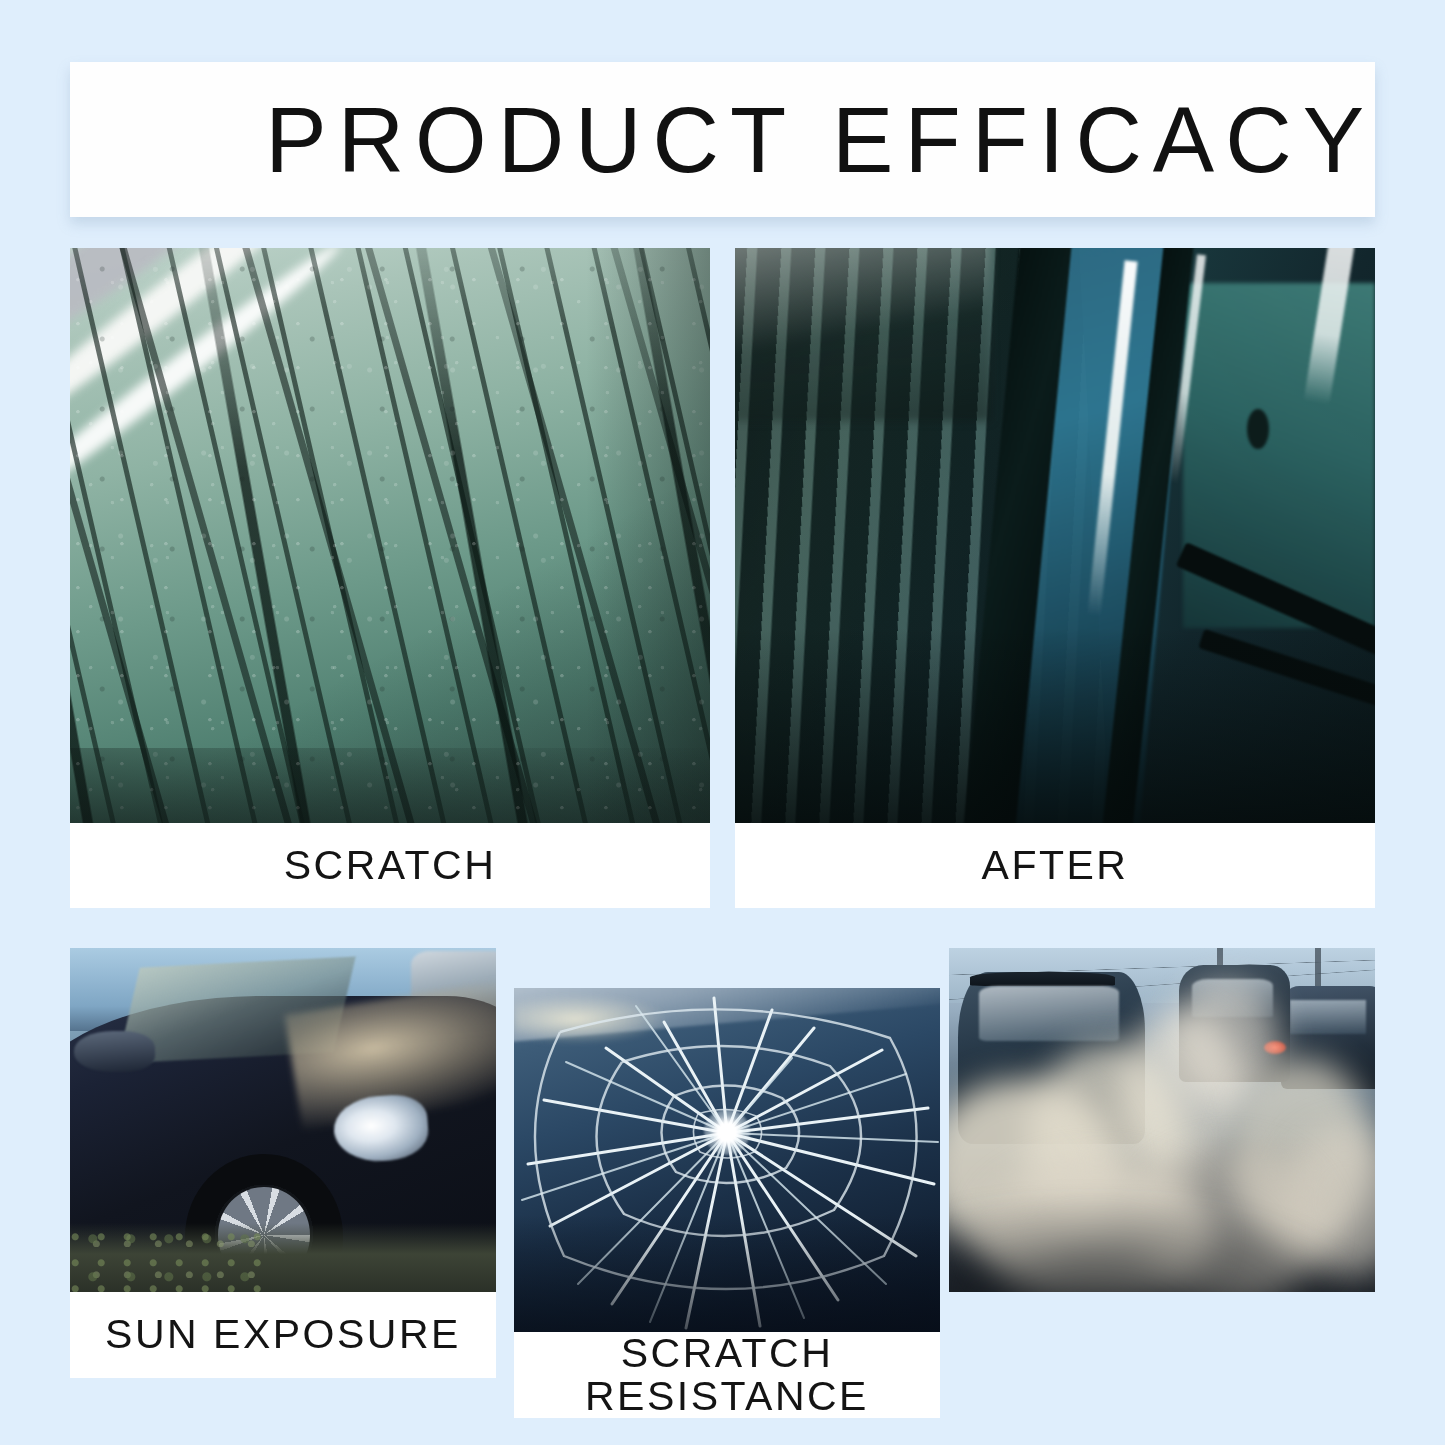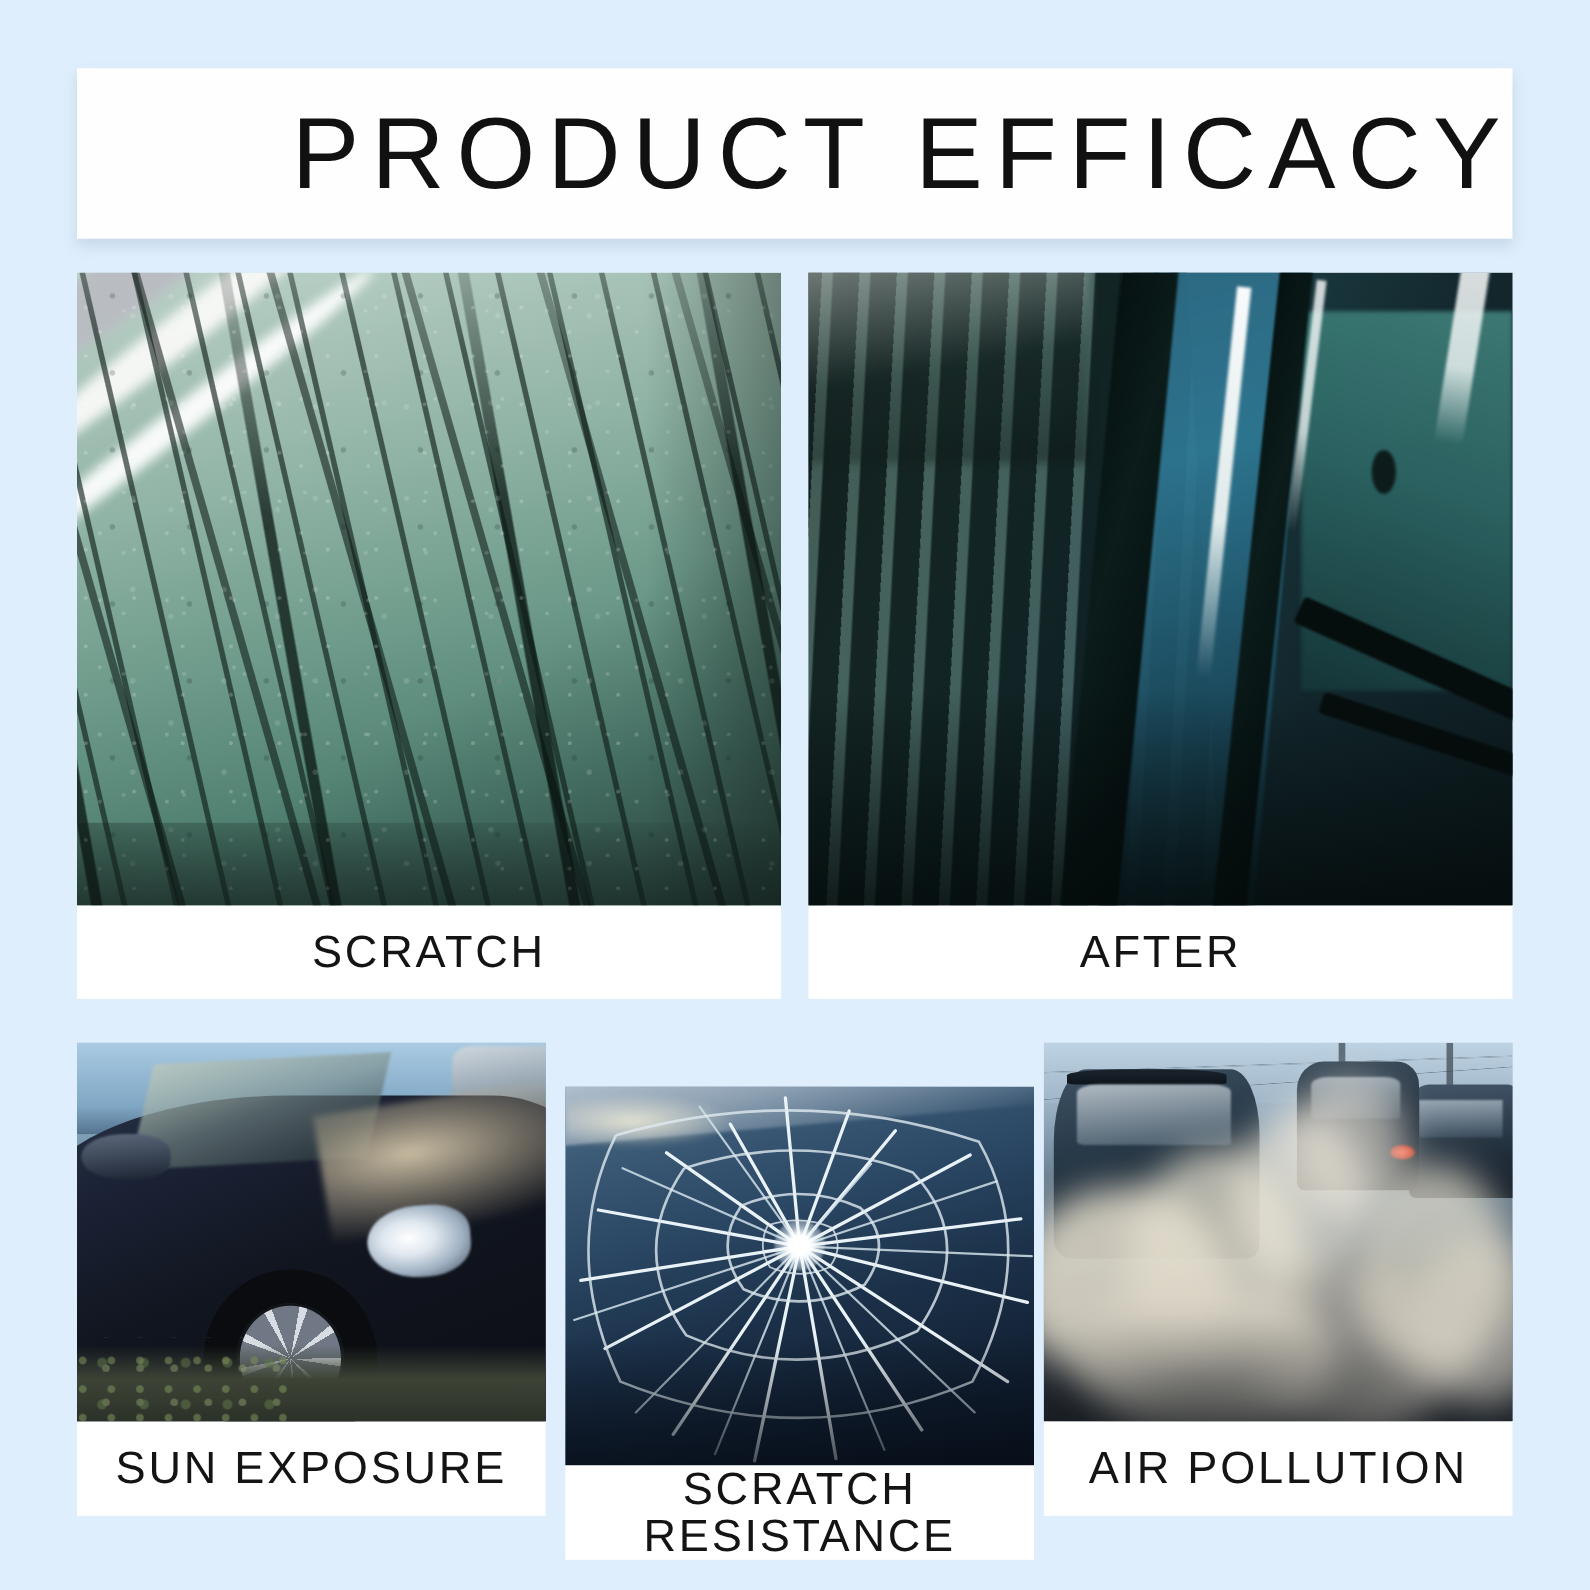--- a/index.html
+++ b/index.html
@@ -540,16 +540,13 @@
     <div class="smoke k4"></div>
     <div class="smoke k3"></div>
     <div class="smoke k5"></div>
     <div class="smoke k2"></div>
     <div class="smoke k8"></div>
     <div class="smoke k1"></div>
     <div class="smoke k7"></div>
     <div class="smoke k6"></div>
     <div class="smoke-dark"></div>
   </div>
-  <div class="caption">
-    <span>AIR POLLUTION</span>
-  </div>
 </div>
 
 </body></html>

